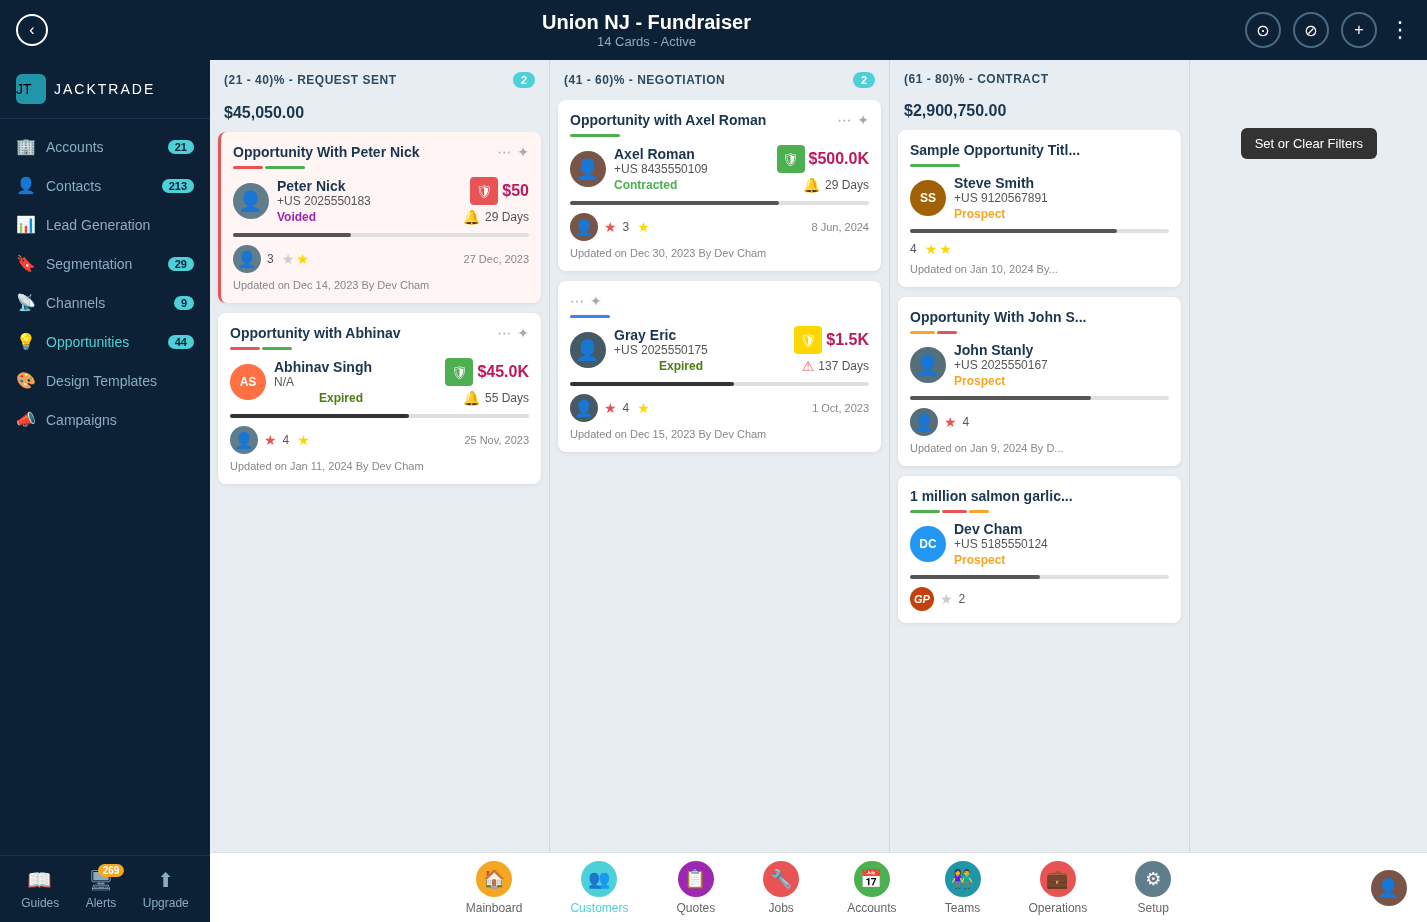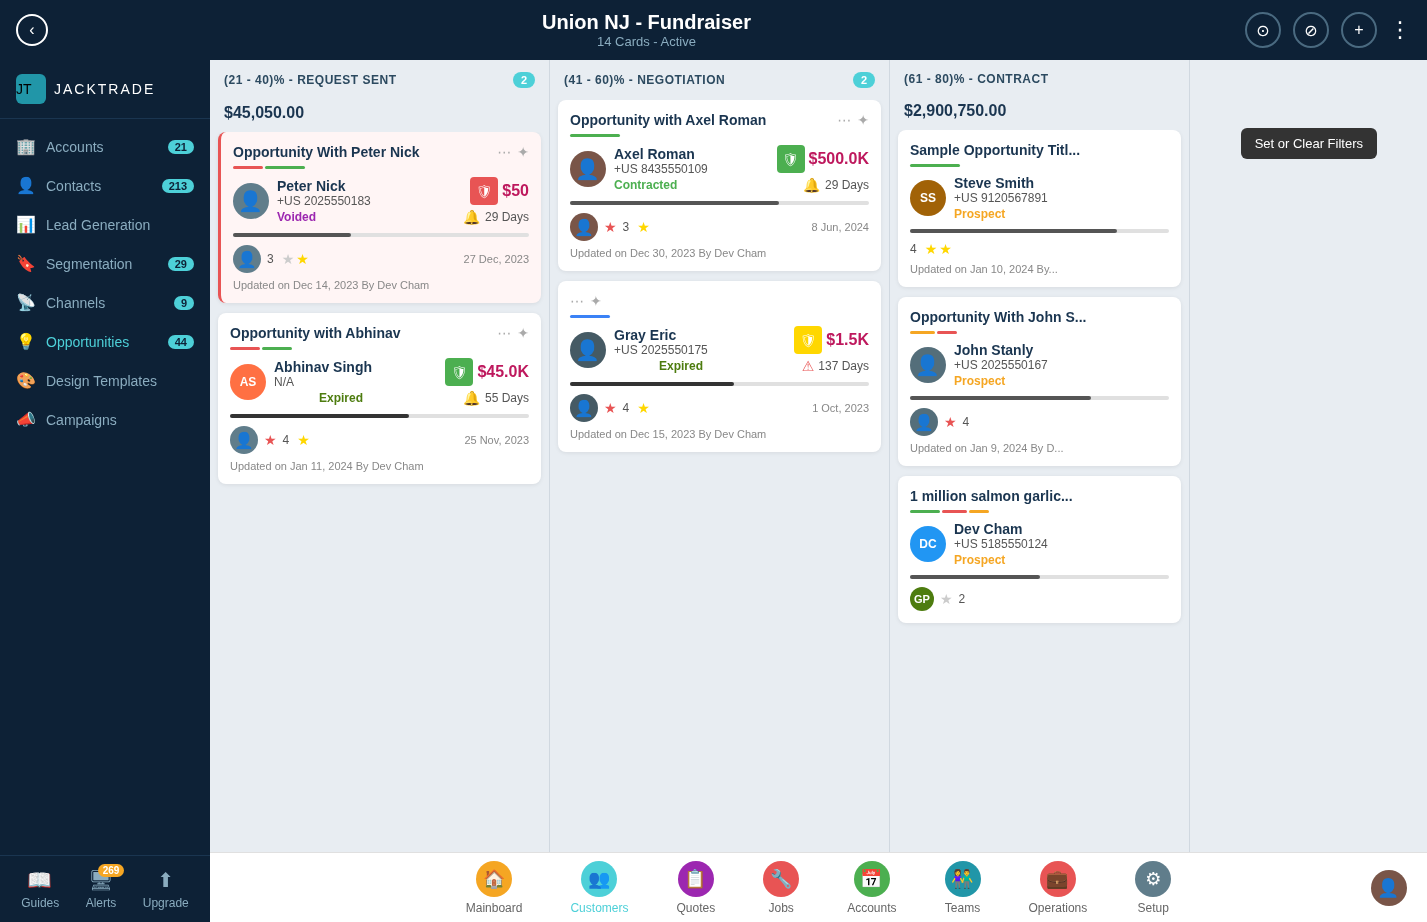--- a/index.html
+++ b/index.html
@@ -61,21 +61,21 @@
     .bar-green { background: #4caf50; width: 40px; }
     .bar-red { background: #e85454; width: 30px; }
     .bar-orange { background: #f5a623; width: 25px; }
     .bar-blue { background: #3b82f6; width: 35px; }
     .contact-row { display: flex; align-items: center; justify-content: space-between; margin-bottom: 8px; }
     .contact-left { display: flex; align-items: center; gap: 8px; }
     .avatar { width: 36px; height: 36px; border-radius: 50%; overflow: hidden; background: #ccc; display: flex; align-items: center; justify-content: center; font-size: 12px; font-weight: 700; color: #fff; flex-shrink: 0; }
     .avatar-ss { background: #a16207; }
     .avatar-as { background: #ff7043; }
     .avatar-dc { background: #2196f3; }
-    .avatar-gp { background: #4d7c0f; }
+    .avatar-gp { background: #c2410c; font-style: italic; }
     .contact-name { font-size: 14px; font-weight: 600; color: #1a3550; }
     .contact-right { display: flex; flex-direction: column; align-items: flex-end; gap: 4px; }
     .shield-badge { width: 28px; height: 28px; display: flex; align-items: center; justify-content: center; border-radius: 4px; font-size: 13px; }
     .shield-red { background: #e85454; color: #fff; }
     .shield-green { background: #4caf50; color: #fff; }
     .shield-yellow { background: #ffd700; color: #fff; }
     .amount-text { font-size: 16px; font-weight: 600; color: #be185d; text-align: right; }
     .days-badge { display: flex; align-items: center; gap: 4px; font-size: 12px; color: #555; }
     .bell-icon { font-size: 14px; }
     .contact-phone { font-size: 12px; color: #555; margin-bottom: 2px; }

